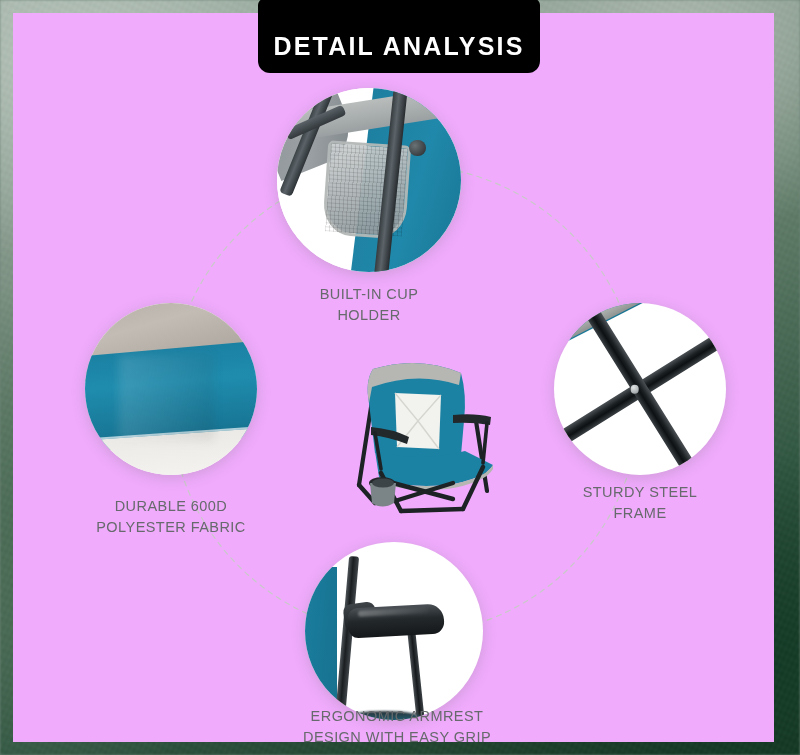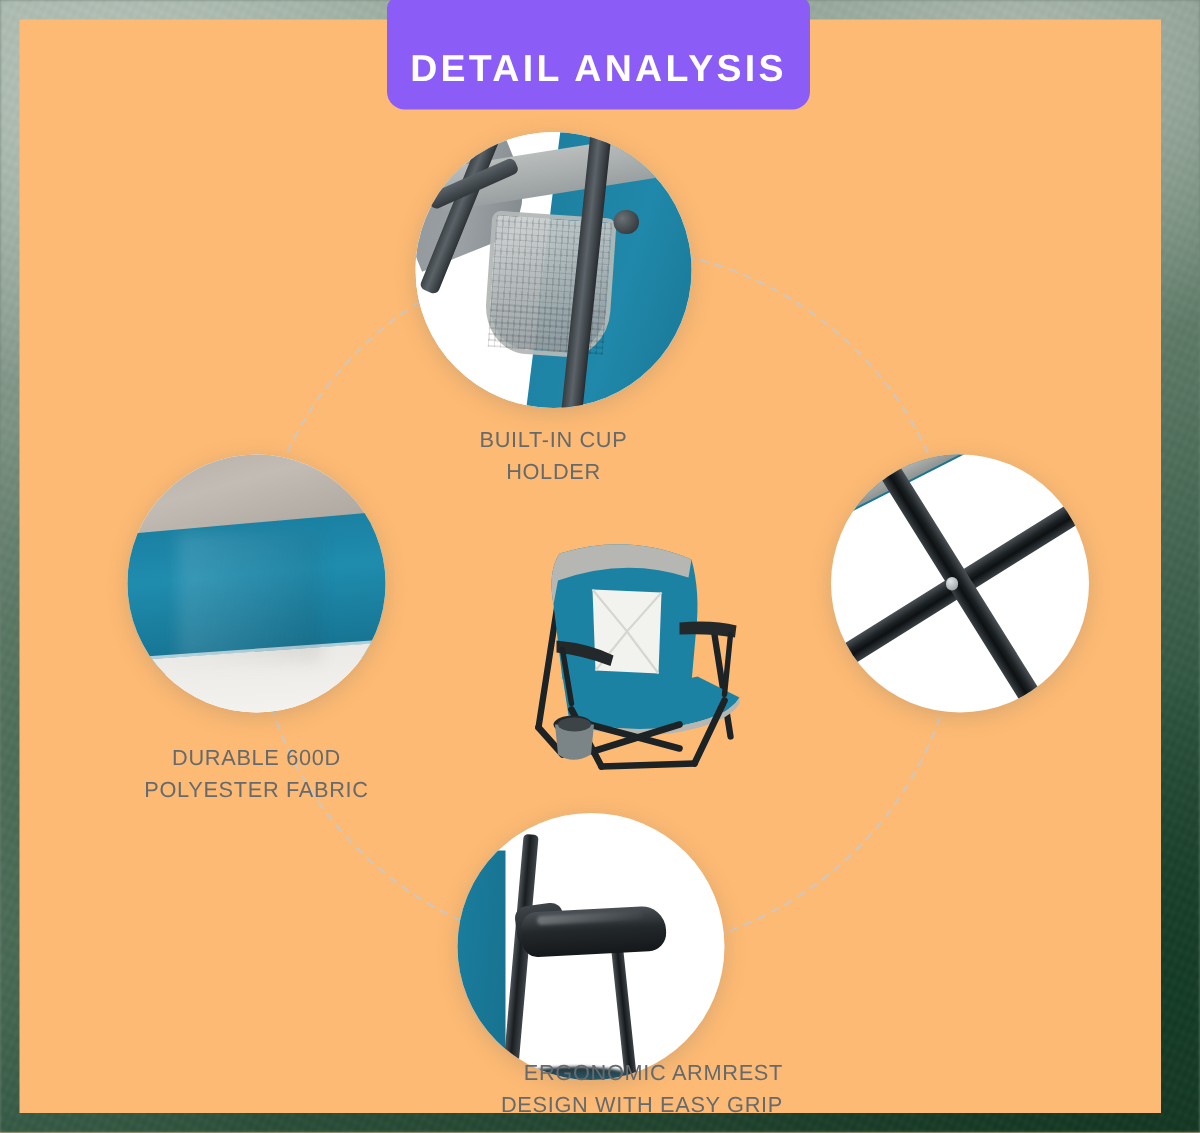--- a/index.html
+++ b/index.html
@@ -24,28 +24,28 @@
     position:absolute;inset:0;opacity:.35;
     background-image:
       repeating-linear-gradient(115deg, rgba(255,255,255,.08) 0 2px, rgba(0,0,0,.06) 2px 5px),
       repeating-linear-gradient(25deg, rgba(255,255,255,.05) 0 3px, rgba(0,0,0,.05) 3px 7px);
     filter:blur(1.2px);
   }
   
   .panel{
     position:absolute;left:13px;top:13px;
     width:761px;height:729px;
-    background:#fdba74;
+    background:#f0abfc;
     overflow:hidden;
   }
   
   .banner{
     position:absolute;left:245px;top:-14px;
     width:282px;height:74px;
-    background:#8b5cf6;
+    background:#000000;
     border-radius:6px 6px 12px 12px;
     display:flex;align-items:flex-end;justify-content:center;
     box-sizing:border-box;padding-bottom:12px;
   }
   .banner-text{
     color:#ffffff;font-size:25px;font-weight:bold;
     letter-spacing:2.2px;white-space:nowrap;
     font-family:"Liberation Sans", sans-serif;
   }
   
@@ -188,31 +188,33 @@
     <div class="caption" style="left:53px;top:469px;width:210px;margin-top:14px;">DURABLE 600D
 POLYESTER FABRIC</div>
 
     <div class="detail" style="left:541px;top:290px;width:172px;height:172px;">
       <div class="sf-teal"></div>
       <div class="sf-gray"></div>
       <div class="sf-bar-a"></div>
       <div class="sf-bar-b"></div>
       <div class="sf-rivet"></div>
     </div>
+    <div class="caption" style="left:522px;top:469px;width:210px;">STURDY STEEL
+FRAME</div>
 
     <div class="detail" style="left:292px;top:529px;width:178px;height:178px;">
       <div class="ar-teal"></div>
       <div class="ar-post"></div>
       <div class="ar-leg"></div>
       <div class="ar-pad2"></div>
       <div class="ar-pad"></div>
       <div class="ar-shine"></div>
       <div class="ar-btm"></div>
     </div>
-    <div class="caption" style="left:259px;top:693px;width:250px;text-align:right;">ERGONOMIC ARMREST
+    <div class="caption" style="left:259px;top:693px;width:250px;">ERGONOMIC ARMREST
 DESIGN WITH EASY GRIP</div>
 
     <svg class="chair" viewBox="0 0 168 172">
 
       <g stroke="#1d2225" stroke-width="4.2" fill="none" stroke-linecap="round">
         <path d="M37 58 L24 142"></path>
         <path d="M141 78 L152 148"></path>
       </g>
 
       <path d="M34 60 Q30 38 38 26 Q84 12 126 30 Q132 52 129 78 L126 112 Q82 122 40 110 Z" fill="#1c82a4"></path>

